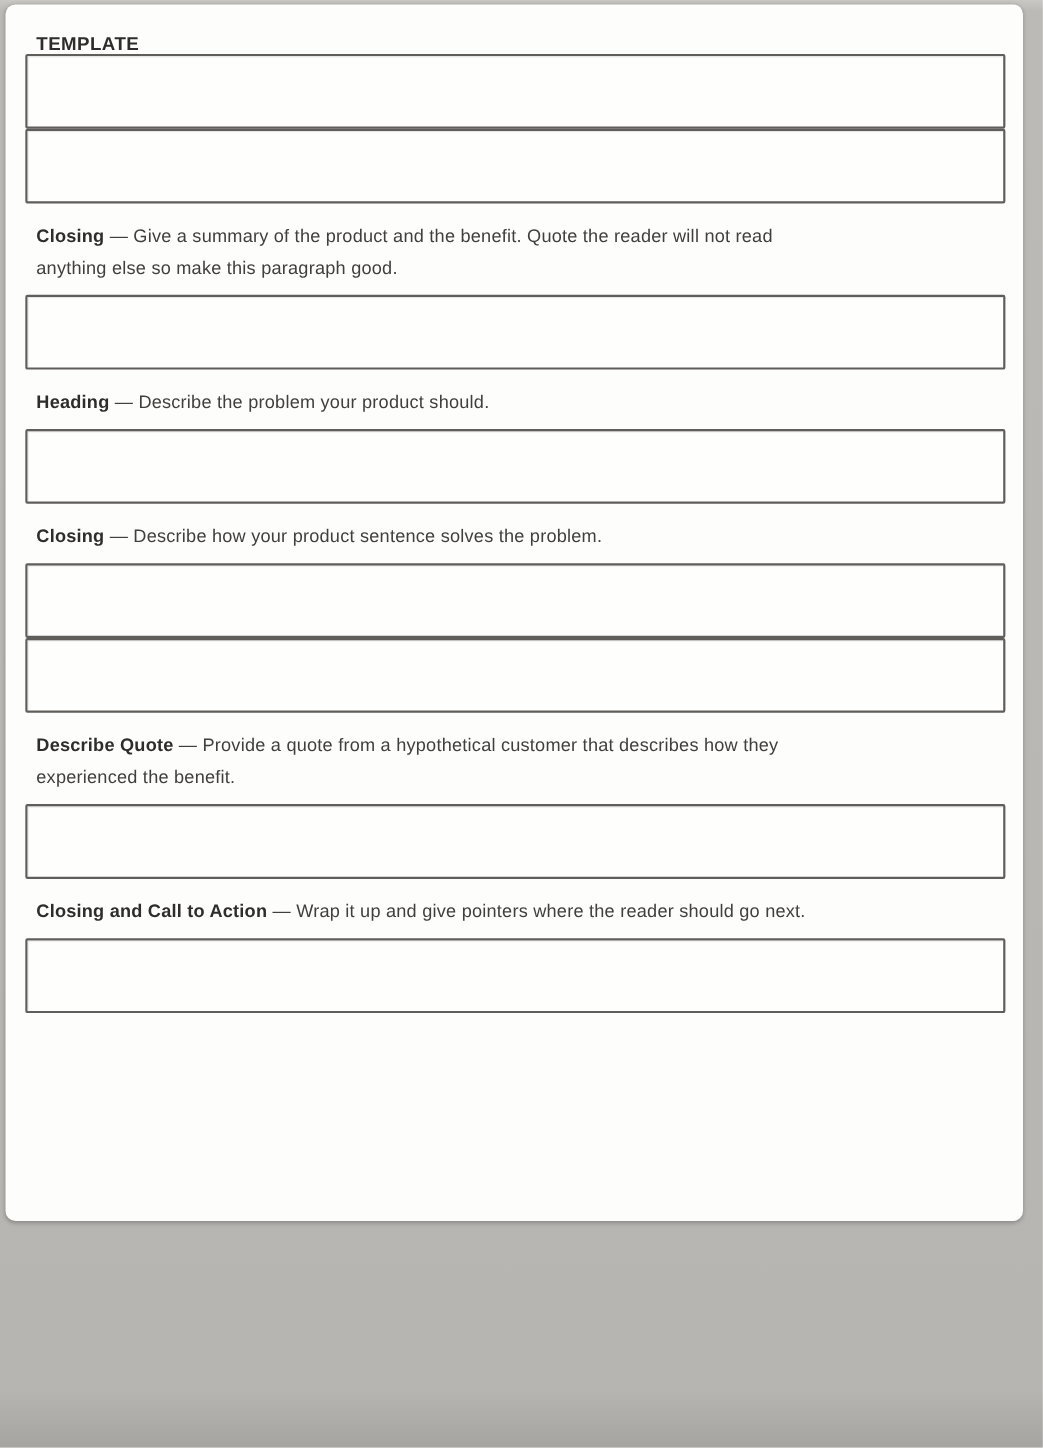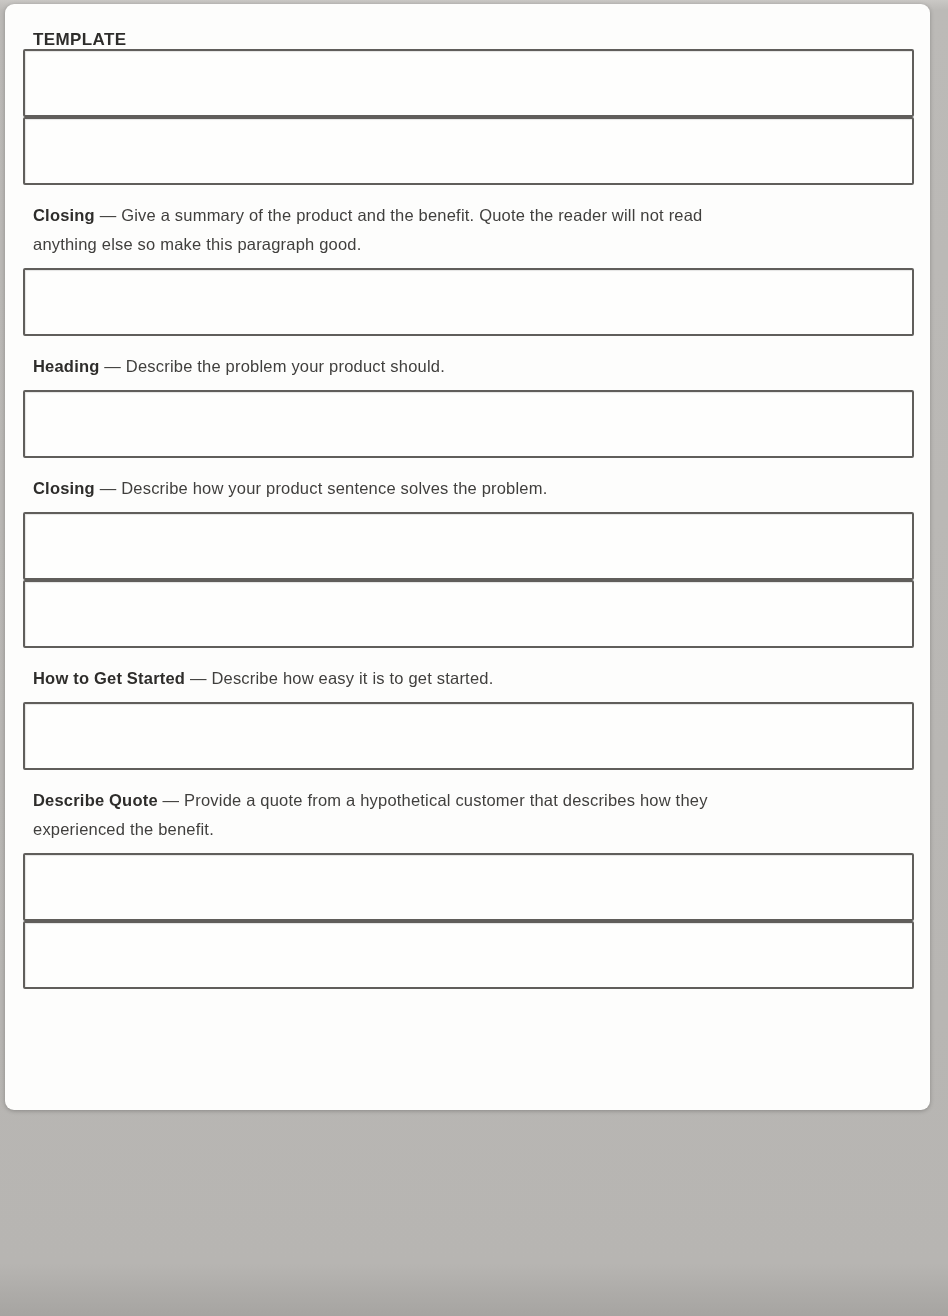--- a/index.html
+++ b/index.html
@@ -64,29 +64,26 @@
 
     <div class="section">
       <p><b class="lbl">Closing</b> <span class="sep">—</span> <span class="desc">Describe how your product sentence solves the problem.</span></p>
       <div class="box"></div>
     </div>
 
     <div class="section">
       <div class="box"></div>
     </div>
 
-    <div class="section">
-      <p><b class="lbl">How to Get Started</b> <span class="sep">—</span> <span class="desc">Describe how easy it is to get started.</span></p>
-      <div class="box"></div>
-    </div>
 
     <div class="section">
       <p><b class="lbl">Describe Quote</b> <span class="sep">—</span> <span class="desc">Provide a quote from a hypothetical customer that describes how they
 experienced the benefit.</span></p>
       <div class="box"></div>
     </div>
 
     <div class="section">
+      <p><b class="lbl">Closing and Call to Action</b> <span class="sep">—</span> <span class="desc">Wrap it up and give pointers where the reader should go next.</span></p>
       <div class="box"></div>
     </div>
 
   </div>
 </div>
 
 </body></html>

